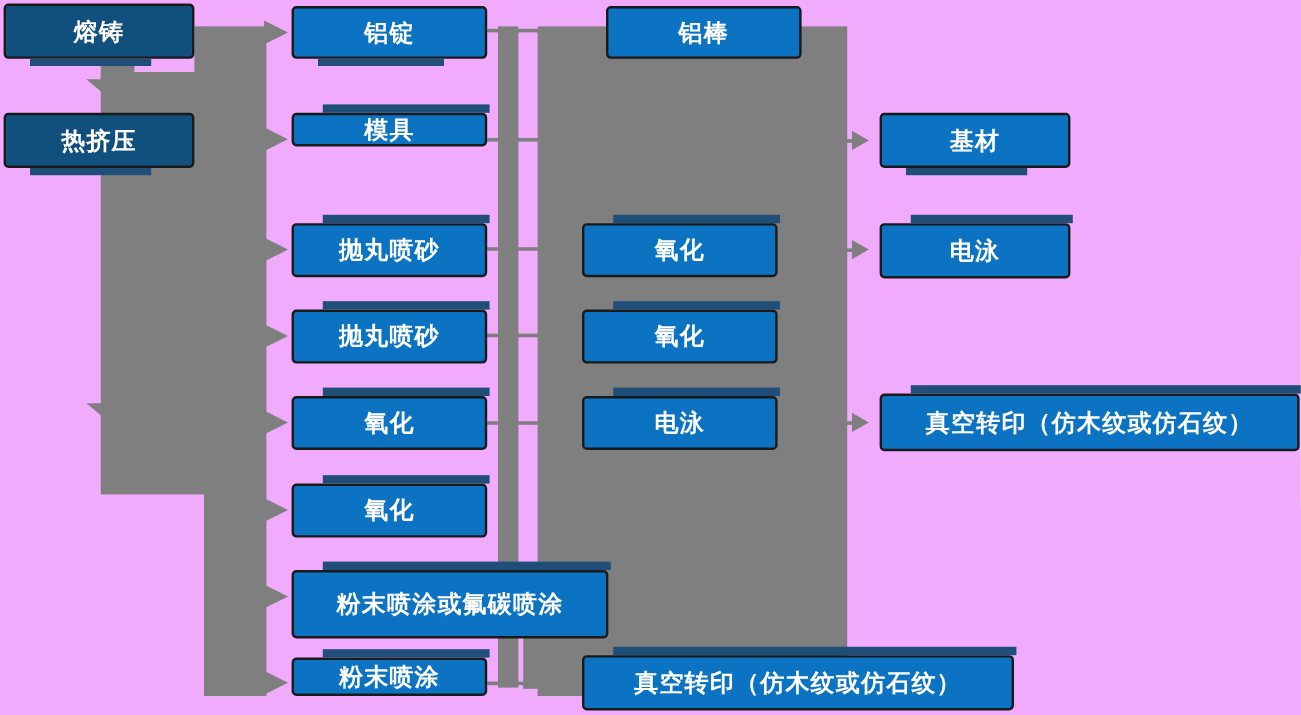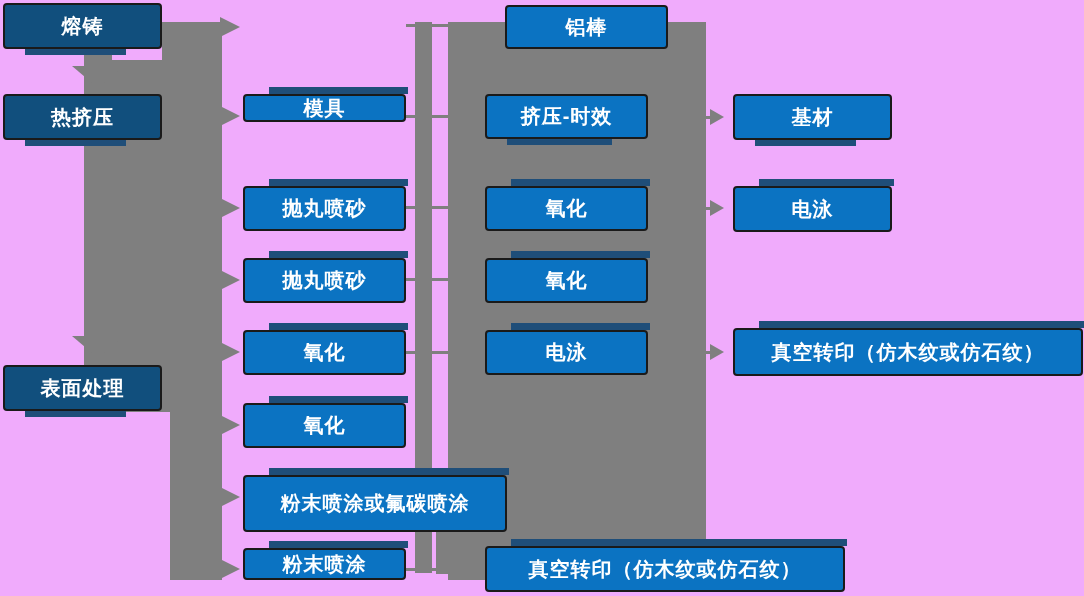--- a/index.html
+++ b/index.html
@@ -67,30 +67,29 @@
     <div class="tri tri-right" style="left: 220px; top: 415px;"></div>
     <div class="tri tri-right" style="left: 220px; top: 487px;"></div>
     <div class="tri tri-right" style="left: 220px; top: 559px;"></div>
     <div class="tri tri-right-sm" style="left: 710px; top: 109px;"></div>
     <div class="tri tri-right-sm" style="left: 710px; top: 200px;"></div>
     <div class="tri tri-right-sm" style="left: 710px; top: 344px;"></div>
     <div class="tri tri-down" style="left: 72px; top: 66px;"></div>
     <div class="tri tri-down" style="left: 72px; top: 336px;"></div>
     <div class="node dark sh-b" style="left: 3px; top: 3px; width: 159px; height: 46px;">熔铸</div>
     <div class="node dark sh-b" style="left: 3px; top: 94px; width: 159px; height: 46px;">热挤压</div>
-    <div class="node dark sh-b" style="left: 3px; top: 365px; width: 159px; height: 46px;">表面处理</div>
+    <div class="node sh-b" style="left: 243px; top: 5px; width: 163px; height: 44px;">铝锭</div>
     <div class="node sh-t" style="left: 243px; top: 94px; width: 163px; height: 28px;">模具</div>
     <div class="node sh-t" style="left: 243px; top: 186px; width: 163px; height: 45px;">抛丸喷砂</div>
     <div class="node sh-t" style="left: 243px; top: 258px; width: 163px; height: 45px;">抛丸喷砂</div>
     <div class="node sh-t" style="left: 243px; top: 330px; width: 163px; height: 45px;">氧化</div>
     <div class="node sh-t" style="left: 243px; top: 403px; width: 163px; height: 45px;">氧化</div>
     <div class="node sh-t" style="left: 243px; top: 475px; width: 264px; height: 57px;">粉末喷涂或氟碳喷涂</div>
     <div class="node sh-t" style="left: 243px; top: 548px; width: 163px; height: 32px;">粉末喷涂</div>
     <div class="node" style="left: 505px; top: 5px; width: 163px; height: 44px;">铝棒</div>
-    <div class="node sh-b" style="left: 485px; top: 94px; width: 163px; height: 45px;">挤压-时效</div>
     <div class="node sh-t" style="left: 485px; top: 186px; width: 163px; height: 45px;">氧化</div>
     <div class="node sh-t" style="left: 485px; top: 258px; width: 163px; height: 45px;">氧化</div>
     <div class="node sh-t" style="left: 485px; top: 330px; width: 163px; height: 45px;">电泳</div>
     <div class="node sh-t" style="left: 485px; top: 546px; width: 360px; height: 46px;">真空转印（仿木纹或仿石纹）</div>
     <div class="node sh-b" style="left: 733px; top: 94px; width: 159px; height: 46px;">基材</div>
     <div class="node sh-t" style="left: 733px; top: 186px; width: 159px; height: 46px;">电泳</div>
     <div class="node sh-t" style="left: 733px; top: 328px; width: 350px; height: 48px;">真空转印（仿木纹或仿石纹）</div>
   </div>
 
 </body></html>

